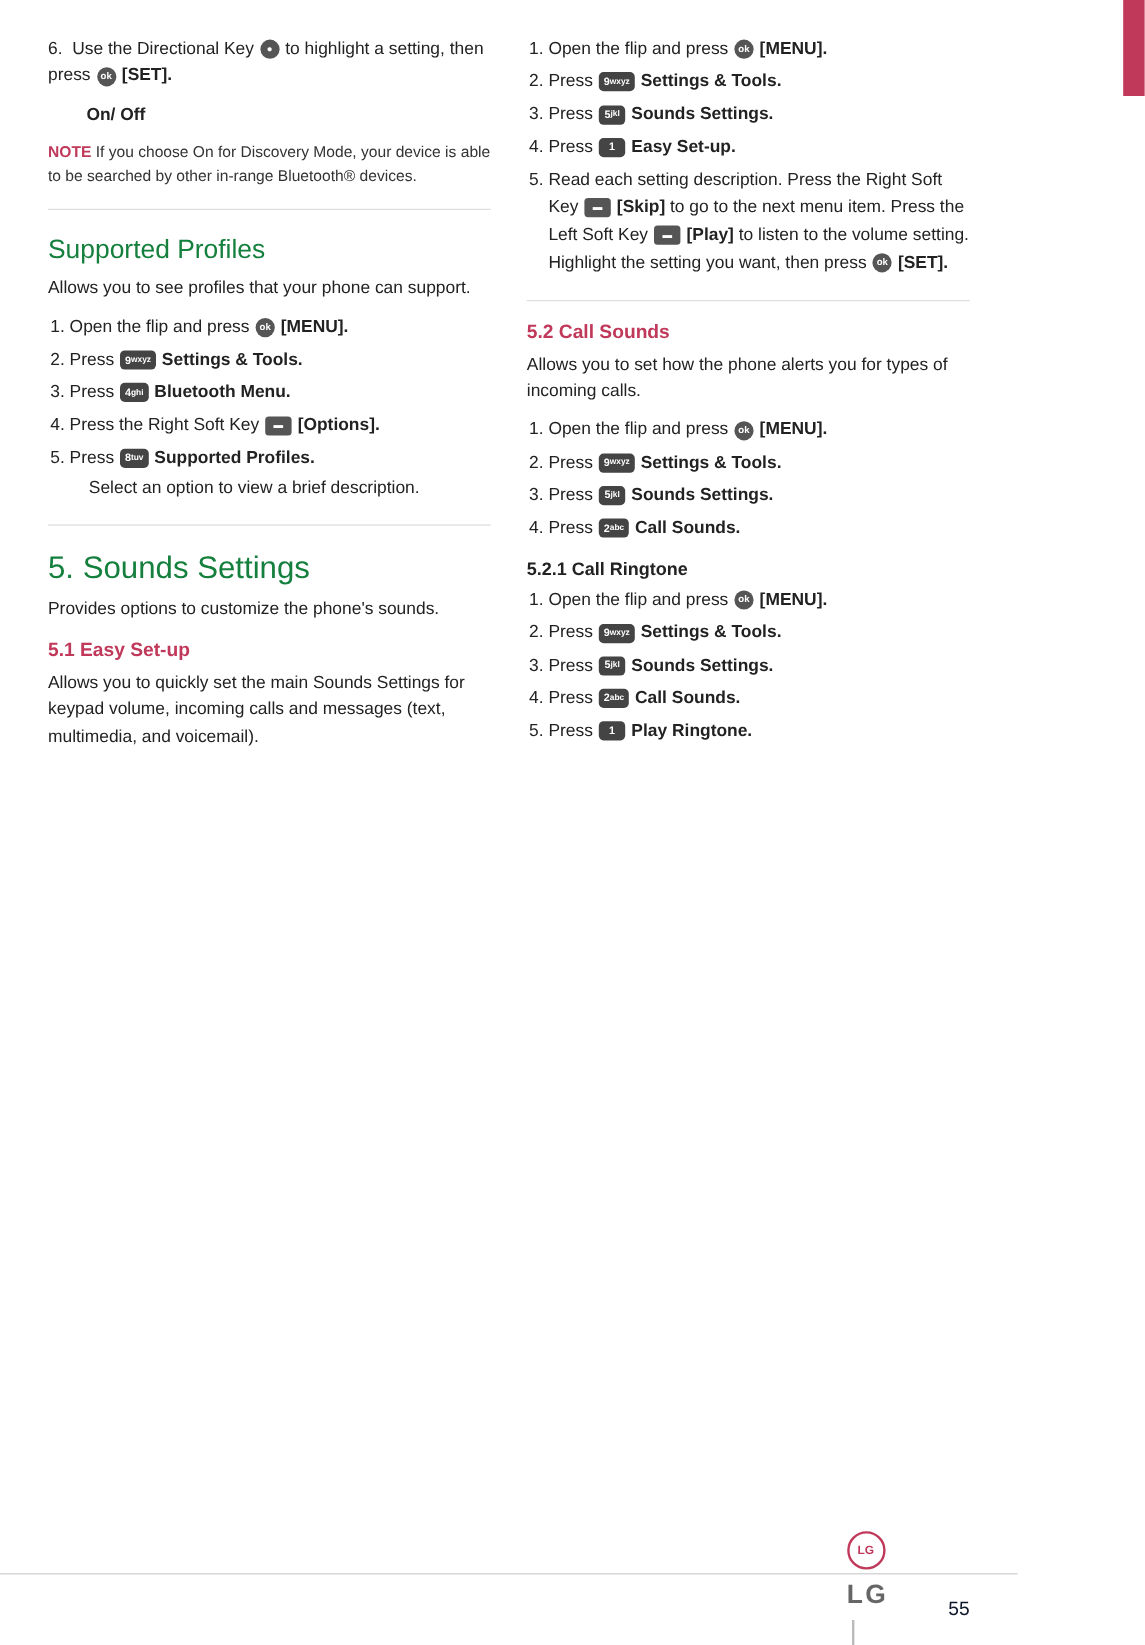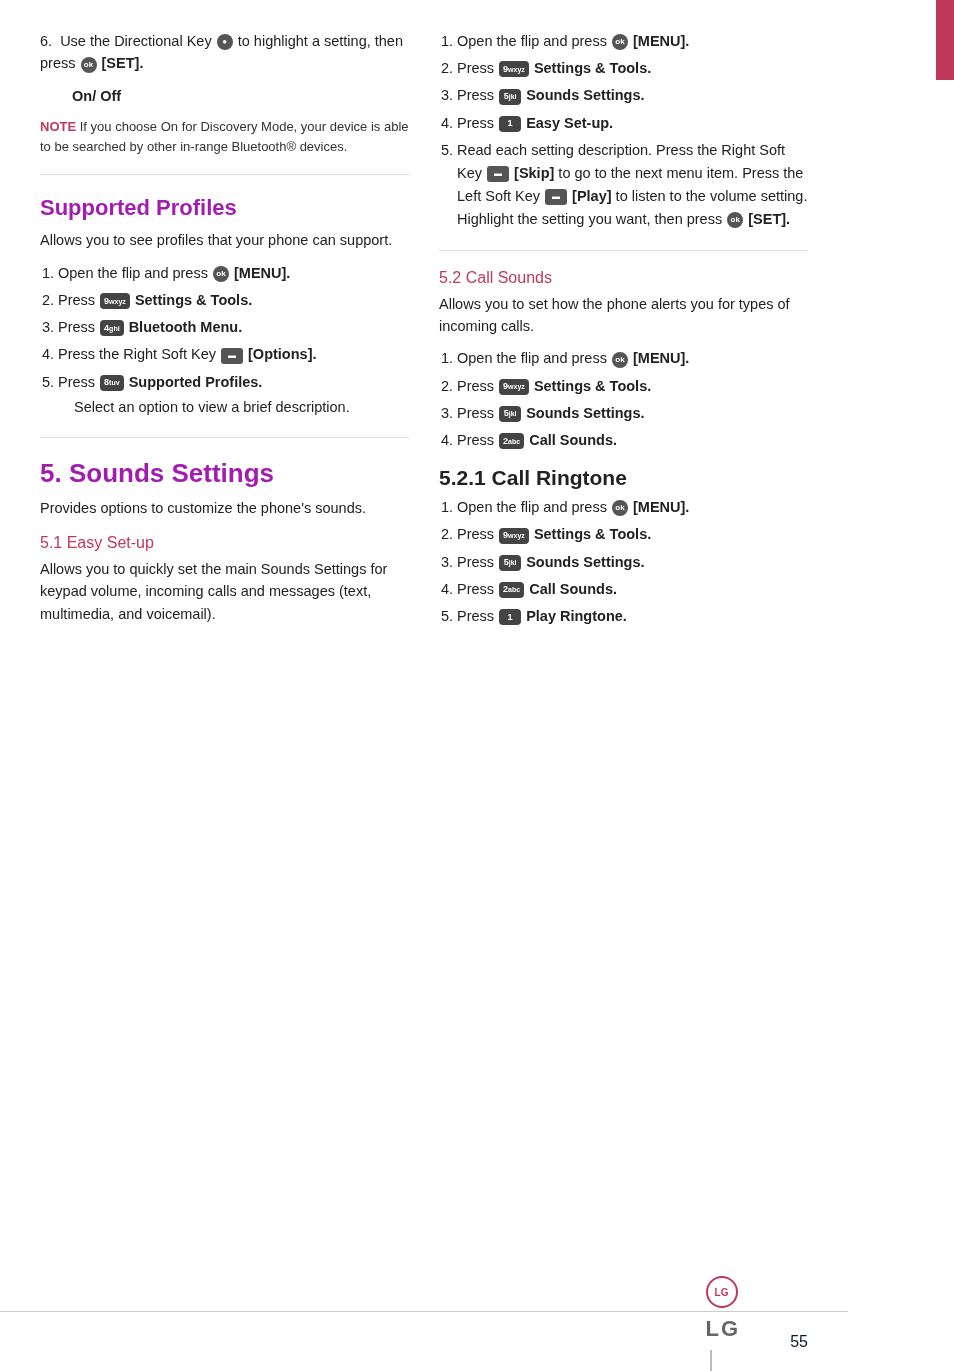--- a/index.html
+++ b/index.html
@@ -42,36 +42,36 @@
       position: absolute;
       top: 0;
       right: 0;
       width: 18px;
       height: 80px;
       background: #c0385a;
     }
 
     h2.section-heading {
       font-size: 22px;
-      font-weight: bold;
-      color: #a21caf;
+      font-weight: normal;
+      color: #15803d;
       margin-bottom: 8px;
       margin-top: 20px;
     }
 
     h3.sub-heading {
       font-size: 16px;
-      font-weight: normal;
+      font-weight: bold;
       color: #c0385a;
       margin-bottom: 6px;
       margin-top: 14px;
     }
 
     h4.subsub-heading {
-      font-size: 21px;
+      font-size: 15px;
       font-weight: bold;
       color: #222;
       margin-bottom: 6px;
       margin-top: 14px;
     }
 
     p.body-text {
       font-size: 14.5px;
       line-height: 1.55;
       margin-bottom: 10px;

